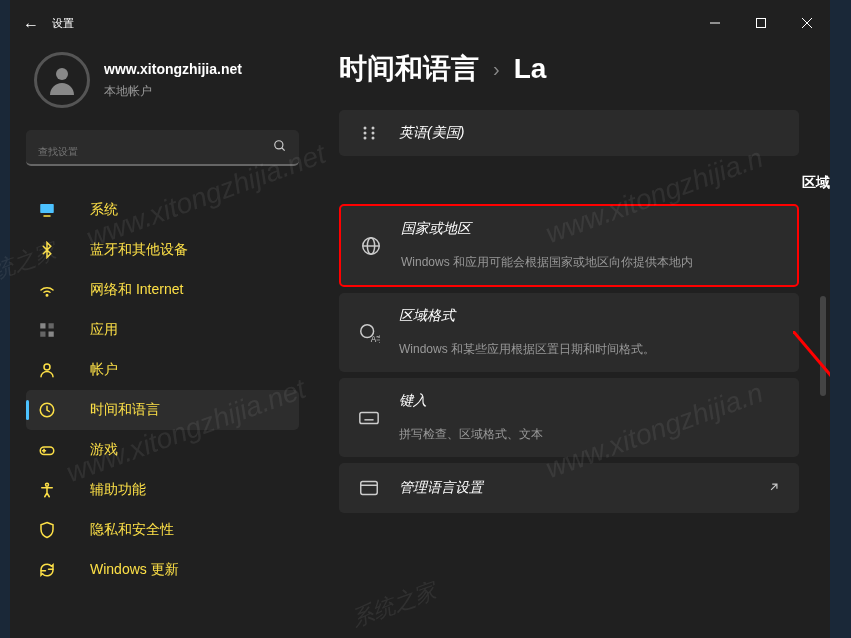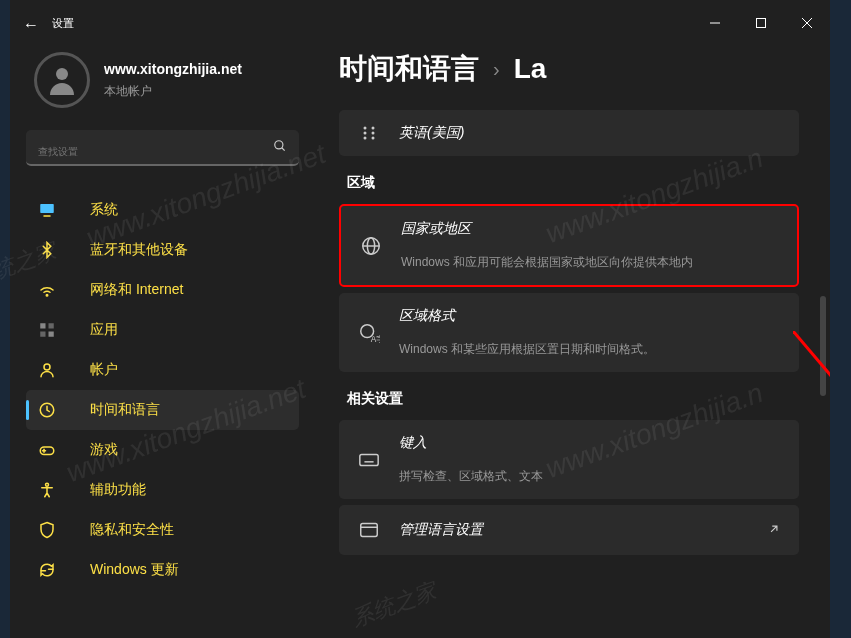--- a/index.html
+++ b/index.html
@@ -28,21 +28,21 @@
     .main { flex: 1; padding: 4px 0 0 24px; color: #fff; overflow: hidden; position: relative; }
     .breadcrumb { display: flex; align-items: center; gap: 14px; font-size: 28px; font-weight: 600; margin-bottom: 22px; }
     .breadcrumb .chev { font-size: 20px; color: #888; font-weight: 400; }
     .bc-link { cursor: pointer; }
     .card { background: #2b2b2b; border-radius: 5px; padding: 14px 18px; margin-bottom: 6px; display: flex; align-items: center; gap: 18px; width: 460px; }
     .card.highlight { border: 2px solid #ff0000; }
     .card .ico { width: 24px; display: flex; justify-content: center; }
     .card .texts .t1 { font-size: 14px; font-style: italic; }
     .card .texts .t2 { font-size: 12px; color: #999; margin-top: 16px; }
     .card .arrow { margin-left: auto; font-size: 12px; color: #ccc; }
-    .section-title { font-size: 14px; margin: 18px 0 12px 8px; font-weight: 600; }
+    .section-title { font-size: 14px; margin: 18px 0 12px 8px; font-weight: 600; text-align: right; }
     .scrollbar-track { position: absolute; right: 4px; top: 250px; width: 6px; height: 100px; background: #444; border-radius: 3px; }
     .red-arrow { position: absolute; left: 478px; top: 285px; pointer-events: none; }
     .watermark { position: absolute; color: rgba(200,200,200,0.1); font-size: 28px; font-style: italic; transform: rotate(-20deg); pointer-events: none; white-space: nowrap; }
   </style>
 </head>
 <body>
 
 <div class="window">
   <div class="titlebar">
     <div class="back">←</div>
@@ -230,21 +230,20 @@
                 <text x="14" y="22" fill="#ccc" font-size="9" stroke="none">A字</text>
               </svg>
             </div>
             <div class="texts">
               <div class="t1">区域格式</div>
               <div class="t2">Windows 和某些应用根据区置日期和时间格式。</div>
             </div>
           </div>
         </div>
 
-      <div class="section-title">相关设置</div>
       <div id="related-cards">
           <div class="card">
             <div class="ico">
               <svg width="22" height="22" viewBox="0 0 24 24" fill="none" stroke="#ccc" stroke-width="1.6">
                 <rect x="2" y="6" width="20" height="12" rx="2"></rect>
                 <line x1="6" y1="10" x2="6" y2="10"></line>
                 <line x1="10" y1="10" x2="10" y2="10"></line>
                 <line x1="14" y1="10" x2="14" y2="10"></line>
                 <line x1="18" y1="10" x2="18" y2="10"></line>
                 <line x1="7" y1="14" x2="17" y2="14"></line>

